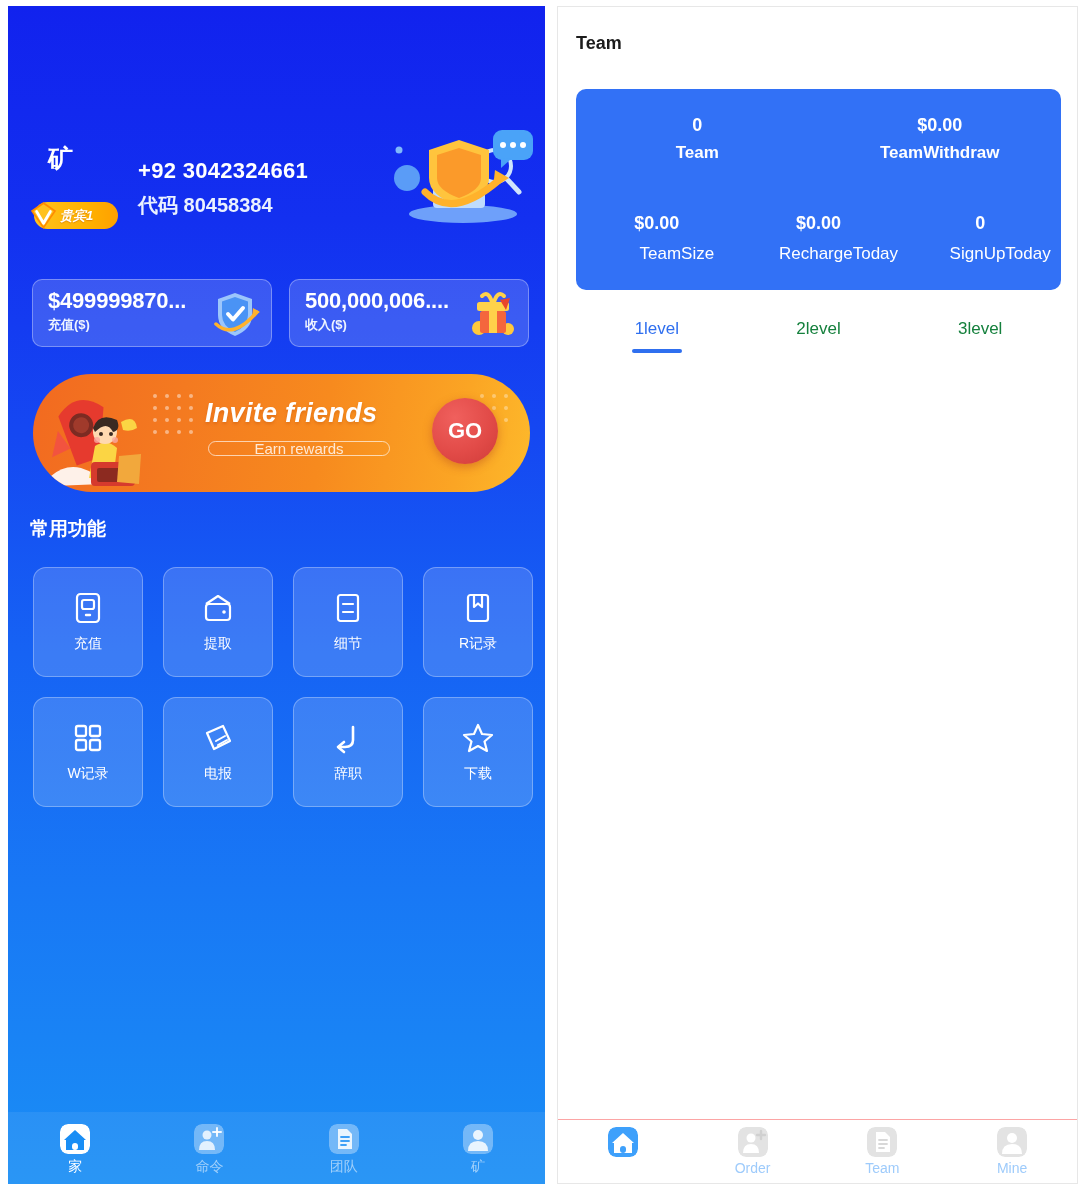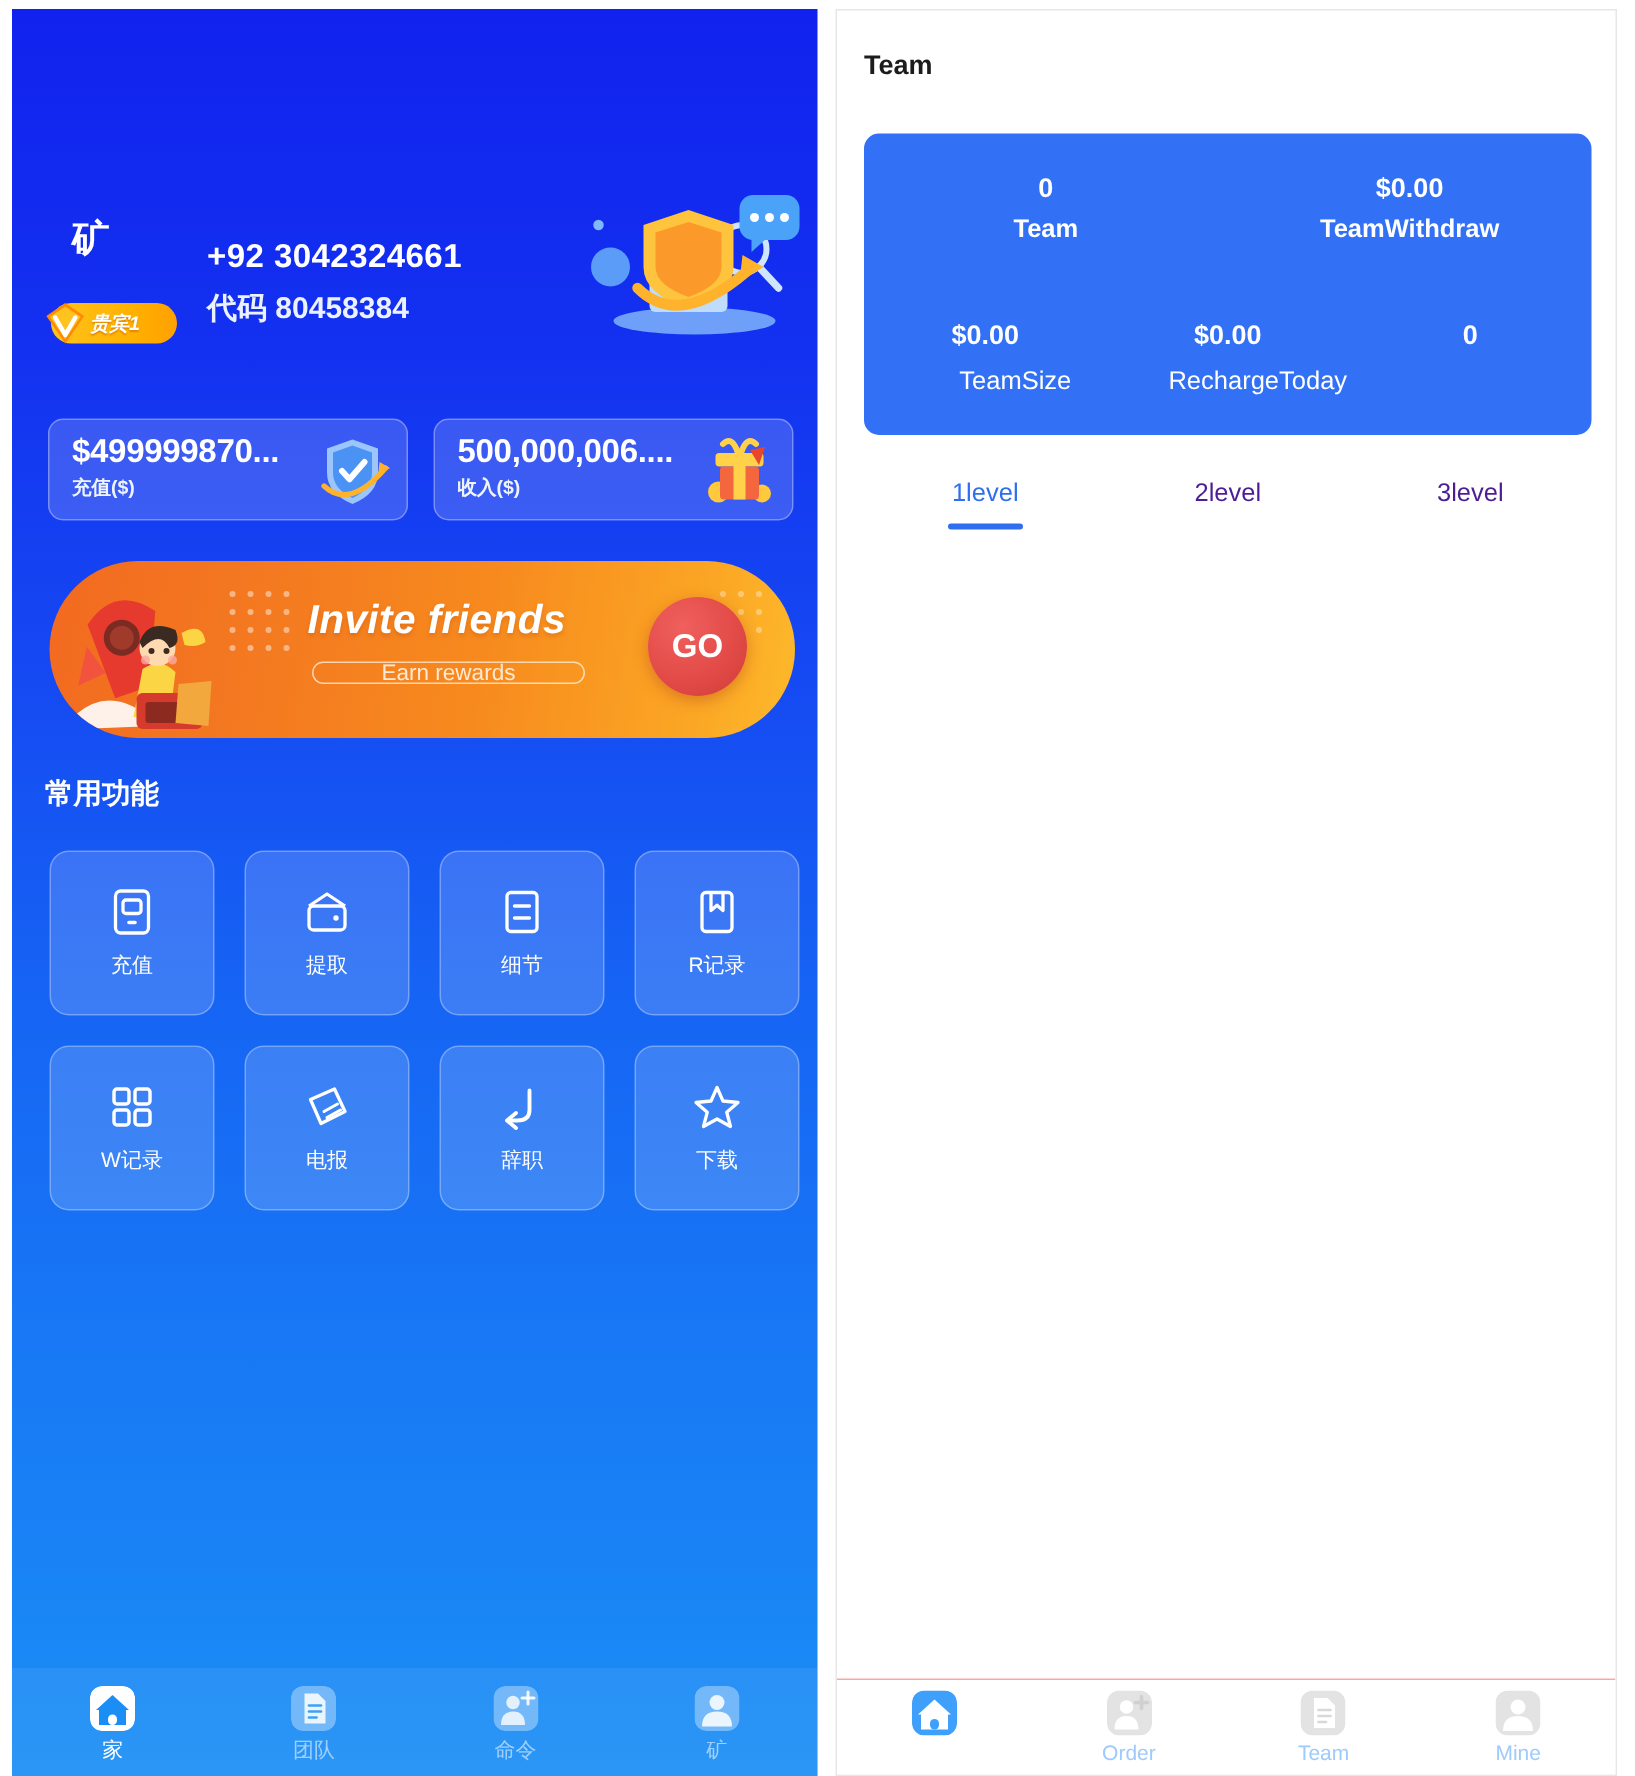--- a/index.html
+++ b/index.html
@@ -146,21 +146,21 @@
   .tc-val { color:#fff; font-size:18px; font-weight:700; line-height:28px; }
   .tc-lbl-b { color:#fff; font-size:17px; font-weight:700; line-height:28px; }
   .tc-lbl-n { color:#ffffff; font-size:17px; font-weight:400; line-height:34px;padding-left:40px; }
 
   .level-tabs {
     position:absolute; left:18px; top:312px; width:485px; display:flex;
   }
   .level-tab { flex:1; text-align:center; position:relative; padding-bottom:14px; }
   .level-tab .lt-lbl { font-size:17px; }
   .level-tab.active .lt-lbl { color:#2f6fef; }
-  .level-tab.idle .lt-lbl { color:#4c1d95; }
+  .level-tab.idle .lt-lbl { color:#15803d; }
   .lt-underline {
     position:absolute; left:50%; transform:translateX(-50%);
     bottom:0; width:50px; height:4px; background:#2f6fef; border-radius:2px;
   }
 
   .rp-nav {
     position:absolute; left:0; bottom:0; width:519px; height:64px;
     background:#fff; border-top:1px solid #fca5a5;
     display:flex; align-items:center;
   }
@@ -378,36 +378,36 @@
         <svg class="lp-nav-ico" viewBox="0 0 30 30">
           <rect x="0" y="0" width="30" height="30" rx="8" fill="#ffffff"></rect>
           <path d="M15 6 L26 16 L24 16 L24 26 L6 26 L6 16 L4 16 Z" fill="#1a8ef5"></path>
           <rect x="12" y="19" width="6" height="7" rx="3" fill="#ffffff"></rect>
         </svg>
         <div class="lp-nav-lbl">家</div>
       </div>
       <div class="lp-nav-item idle">
         <svg class="lp-nav-ico" viewBox="0 0 30 30">
           <rect x="0" y="0" width="30" height="30" rx="8" fill="#ffffff" opacity="0.35"></rect>
+          <circle cx="13" cy="11" r="4.5" fill="#ffffff" opacity="0.8"></circle>
+          <path d="M5 26 Q5 17 13 17 Q21 17 21 26 Z" fill="#ffffff" opacity="0.8"></path>
+          <line x1="23" y1="4" x2="23" y2="12" stroke="#ffffff" stroke-width="2" stroke-linecap="round" opacity="0.9"></line>
+          <line x1="19" y1="8" x2="27" y2="8" stroke="#ffffff" stroke-width="2" stroke-linecap="round" opacity="0.9"></line>
+        </svg>
+        <div class="lp-nav-lbl">命令</div>
+      </div>
+      <div class="lp-nav-item idle">
+        <svg class="lp-nav-ico" viewBox="0 0 30 30">
+          <rect x="0" y="0" width="30" height="30" rx="8" fill="#ffffff" opacity="0.35"></rect>
           <path d="M9 5 L18 5 L23 10 L23 25 L9 25 Z" fill="#ffffff" opacity="0.85"></path>
           <line x1="12" y1="13" x2="20" y2="13" stroke="#3ea0f7" stroke-width="1.8" stroke-linecap="round"></line>
           <line x1="12" y1="17" x2="20" y2="17" stroke="#3ea0f7" stroke-width="1.8" stroke-linecap="round"></line>
           <line x1="12" y1="21" x2="17" y2="21" stroke="#3ea0f7" stroke-width="1.8" stroke-linecap="round"></line>
         </svg>
         <div class="lp-nav-lbl">团队</div>
-      </div>
-      <div class="lp-nav-item idle">
-        <svg class="lp-nav-ico" viewBox="0 0 30 30">
-          <rect x="0" y="0" width="30" height="30" rx="8" fill="#ffffff" opacity="0.35"></rect>
-          <circle cx="13" cy="11" r="4.5" fill="#ffffff" opacity="0.8"></circle>
-          <path d="M5 26 Q5 17 13 17 Q21 17 21 26 Z" fill="#ffffff" opacity="0.8"></path>
-          <line x1="23" y1="4" x2="23" y2="12" stroke="#ffffff" stroke-width="2" stroke-linecap="round" opacity="0.9"></line>
-          <line x1="19" y1="8" x2="27" y2="8" stroke="#ffffff" stroke-width="2" stroke-linecap="round" opacity="0.9"></line>
-        </svg>
-        <div class="lp-nav-lbl">命令</div>
       </div>
       <div class="lp-nav-item idle">
         <svg class="lp-nav-ico" viewBox="0 0 30 30">
           <rect x="0" y="0" width="30" height="30" rx="8" fill="#ffffff" opacity="0.35"></rect>
           <circle cx="15" cy="11" r="5" fill="#ffffff" opacity="0.85"></circle>
           <path d="M5 27 Q5 17 15 17 Q25 17 25 27 Z" fill="#ffffff" opacity="0.85"></path>
         </svg>
         <div class="lp-nav-lbl">矿</div>
       </div>
     </div>
@@ -432,20 +432,21 @@
         <div class="cell">
           <div class="tc-val">$0.00</div>
           <div class="tc-lbl-n">TeamSize</div>
         </div>
         <div class="cell">
           <div class="tc-val">$0.00</div>
           <div class="tc-lbl-n">RechargeToday</div>
         </div>
         <div class="cell">
           <div class="tc-val">0</div>
+          <div class="tc-lbl-n">SignUpToday</div>
         </div>
       </div>
     </div>
 
     <div class="level-tabs">
       <div class="level-tab active">
         <span class="lt-lbl">1level</span>
         <div class="lt-underline"></div>
       </div>
       <div class="level-tab idle">

